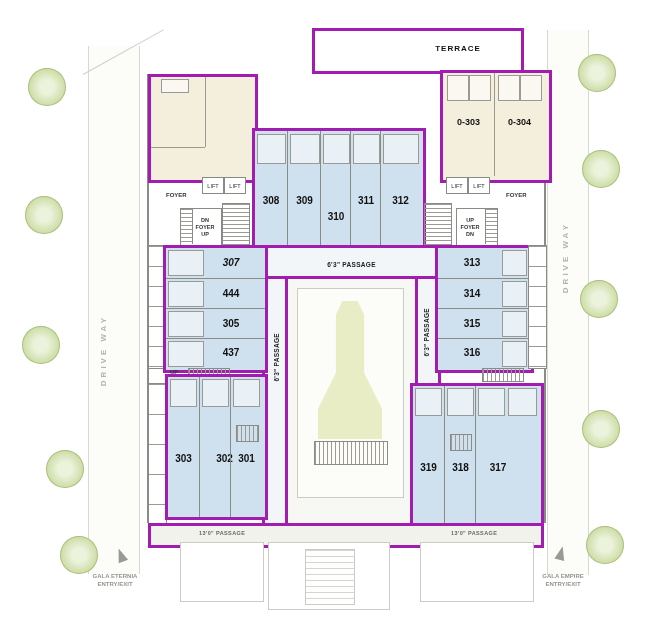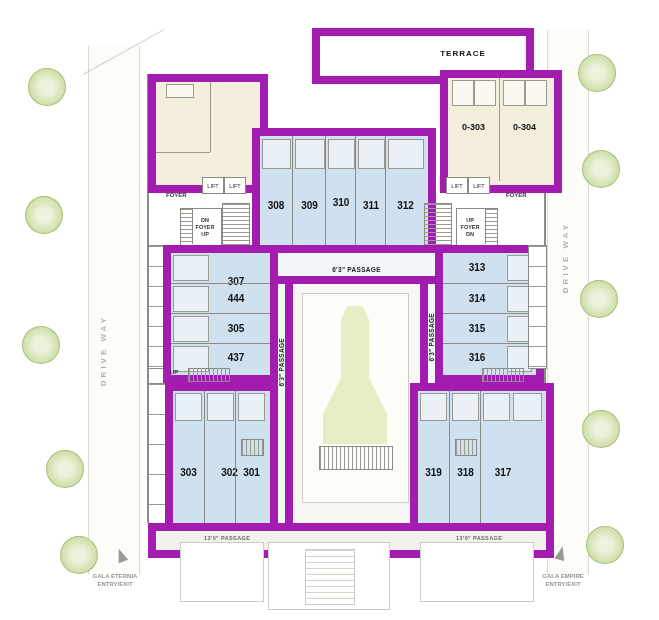--- a/index.html
+++ b/index.html
@@ -1,19 +1,19 @@
 <!DOCTYPE html>
 <html><head>
 <meta charset="utf-8">
 <style>
   html,body{margin:0;padding:0;background:#fff;}
   #plan{position:relative;width:659px;height:620px;background:#ffffff;
         font-family:"Liberation Sans","DejaVu Sans",sans-serif;overflow:hidden;}
   .abs{position:absolute;}
-  .blk{position:absolute;border:8px solid #a21caf;}
+  .blk{position:absolute;border:3px solid #a21caf;}
   .room{background:#cfe1ee;}
   .beige{background:#f4efdd;}
   .pass{background:#f3f6f9;}
   .wall{position:absolute;background:#8b8b86;}
   .part{position:absolute;background:#9a9a92;}
   .bath{position:absolute;border:1px solid #9a9a92;background:rgba(255,255,255,.55);}
   .cellv{position:absolute;top:0;height:100%;}
   .cellh{position:absolute;left:0;width:100%;}
   .bl{border-left:1.5px solid #8b8b86;}
   .bt{border-top:1.5px solid #8b8b86;}
@@ -87,21 +87,21 @@
     <div class="cellv" style="left:0;width:32px;">
       <div class="bath" style="left:2px;top:3px;width:27px;height:28px;"></div>
       <span class="rlabel" style="top:64px;">308</span>
     </div>
     <div class="cellv bl" style="left:32px;width:33px;">
       <div class="bath" style="left:2px;top:3px;width:28px;height:28px;"></div>
       <span class="rlabel" style="top:64px;">309</span>
     </div>
     <div class="cellv bl" style="left:65px;width:30px;">
       <div class="bath" style="left:2px;top:3px;width:25px;height:28px;"></div>
-      <span class="rlabel" style="top:61px;">310</span>
+      <span class="rlabel" style="top:80px;">310</span>
     </div>
     <div class="cellv bl" style="left:95px;width:30px;">
       <div class="bath" style="left:2px;top:3px;width:25px;height:28px;"></div>
       <span class="rlabel" style="top:64px;">311</span>
     </div>
     <div class="cellv bl" style="left:125px;width:39px;">
       <div class="bath" style="left:2px;top:3px;width:34px;height:28px;"></div>
       <span class="rlabel" style="top:64px;">312</span>
     </div>
   </div>
@@ -154,21 +154,21 @@
   <div class="blk" style="left:285px;top:276px;width:127px;height:247px;background:#f7f7f3;">
     <div class="abs" style="left:9px;top:9px;width:105px;height:208px;border:1px solid #ccccc6;background:#fcfcf9;"></div>
     <div class="abs" style="left:30px;top:22px;width:64px;height:138px;background:#e9edc6;clip-path:polygon(38% 0,62% 0,72% 10%,72% 52%,100% 78%,100% 100%,0 100%,0 78%,28% 52%,28% 10%);"></div>
     <div class="hatchV" style="left:26px;top:162px;width:72px;height:22px;"></div>
   </div>
 
   <div class="whitebox" style="left:148px;top:245px;width:17px;height:122px;background:#fff repeating-linear-gradient(180deg,#9a9a92 0 1px,transparent 1px 20px);"></div>
   <div class="blk room" style="left:163px;top:245px;width:99px;height:122px;">
     <div class="cellh" style="top:0;height:30px;">
       <div class="bath" style="left:2px;top:2px;width:34px;height:24px;"></div>
-      <span class="rlabel" style="left:36px;width:58px;top:23px;">307</span>
+      <span class="rlabel" style="left:36px;width:58px;top:9px;font-style:italic;">307</span>
     </div>
     <div class="cellh bt" style="top:30px;height:30px;">
       <div class="bath" style="left:2px;top:2px;width:34px;height:24px;"></div>
       <span class="rlabel" style="left:36px;width:58px;top:9px;">444</span>
     </div>
     <div class="cellh bt" style="top:60px;height:30px;">
       <div class="bath" style="left:2px;top:2px;width:34px;height:24px;"></div>
       <span class="rlabel" style="left:36px;width:58px;top:9px;">305</span>
     </div>
     <div class="cellh bt" style="top:90px;height:28px;">
@@ -201,21 +201,21 @@
   <div class="hatchV" style="left:482px;top:368px;width:40px;height:12px;"></div>
 
   <div class="liftbox" style="left:240px;top:384px;width:17px;height:30px;">
       <span class="vtext">LIFT</span>
     </div>
   <div class="liftbox" style="left:438px;top:384px;width:17px;height:30px;">
       <span class="vtext">LIFT</span>
     </div>
 
   <div class="whitebox" style="left:148px;top:383px;width:17px;height:140px;background:#fff repeating-linear-gradient(180deg,#9a9a92 0 1px,transparent 1px 30px);"></div>
-  <div class="blk room" style="left:165px;top:383px;width:97px;height:140px;">
+  <div class="blk room" style="left:165px;top:374px;width:97px;height:140px;">
     <div class="cellv" style="left:0;width:31px;">
       <div class="bath" style="left:2px;top:2px;width:25px;height:26px;"></div>
       <span class="rlabel" style="top:76px;">303</span>
     </div>
     <div class="cellv bl" style="left:31px;width:31px;">
       <div class="bath" style="left:2px;top:2px;width:25px;height:26px;"></div>
       <span class="rlabel" style="top:76px;margin-left:9px;">302</span>
     </div>
     <div class="cellv bl" style="left:62px;width:31px;">
       <div class="bath" style="left:2px;top:2px;width:25px;height:26px;"></div>

